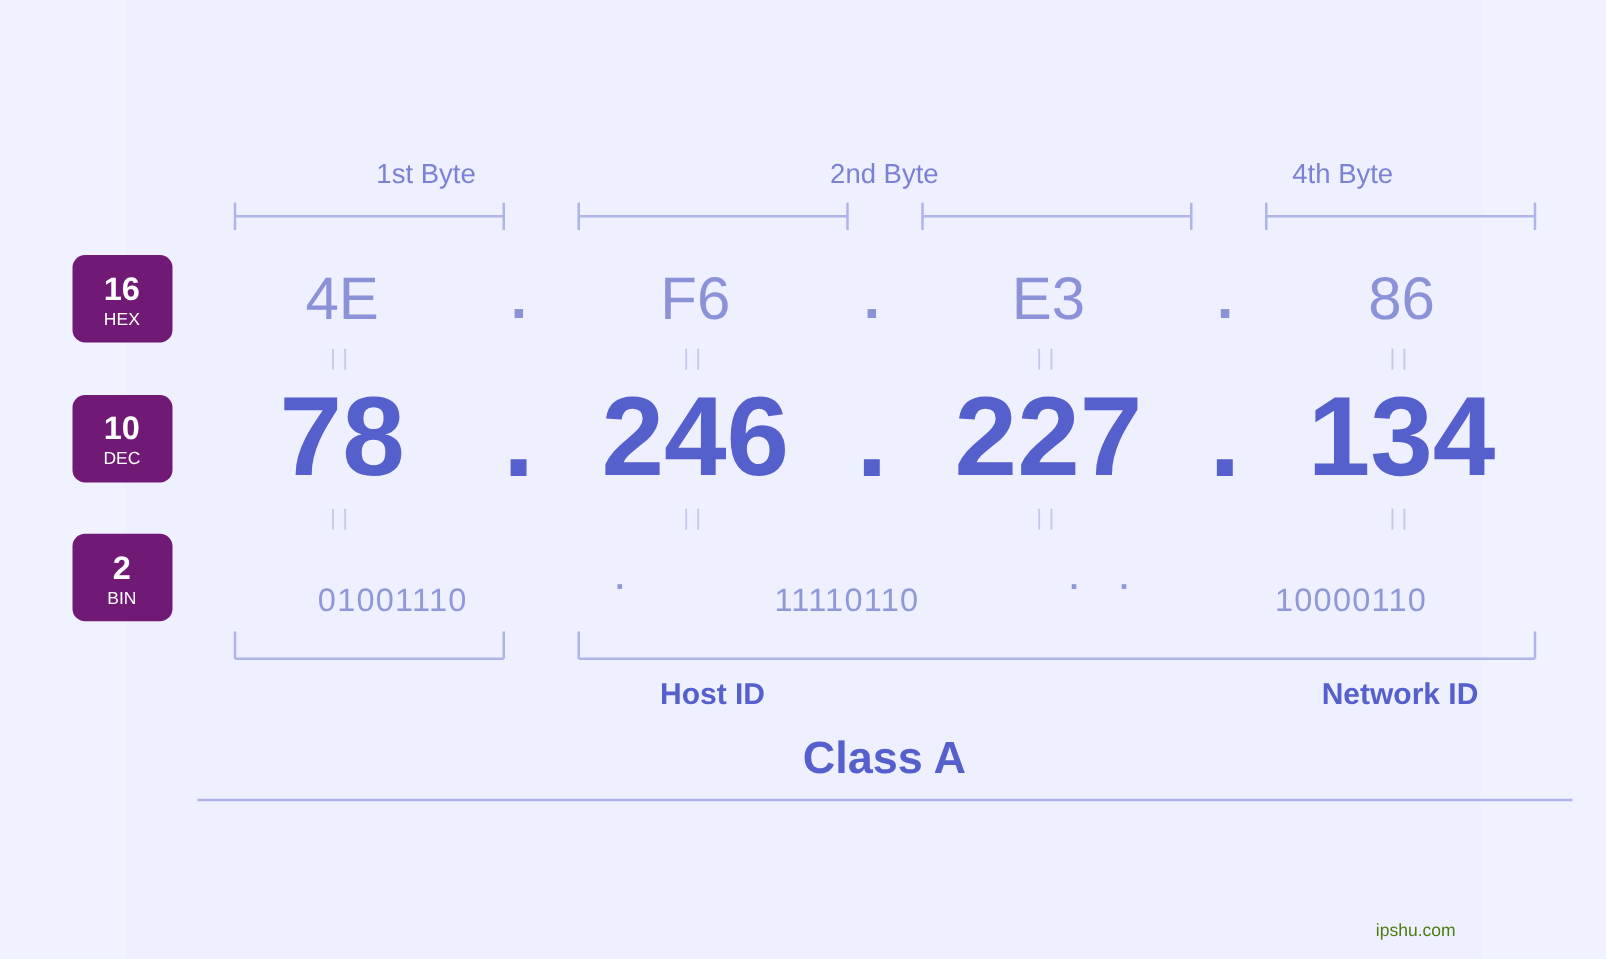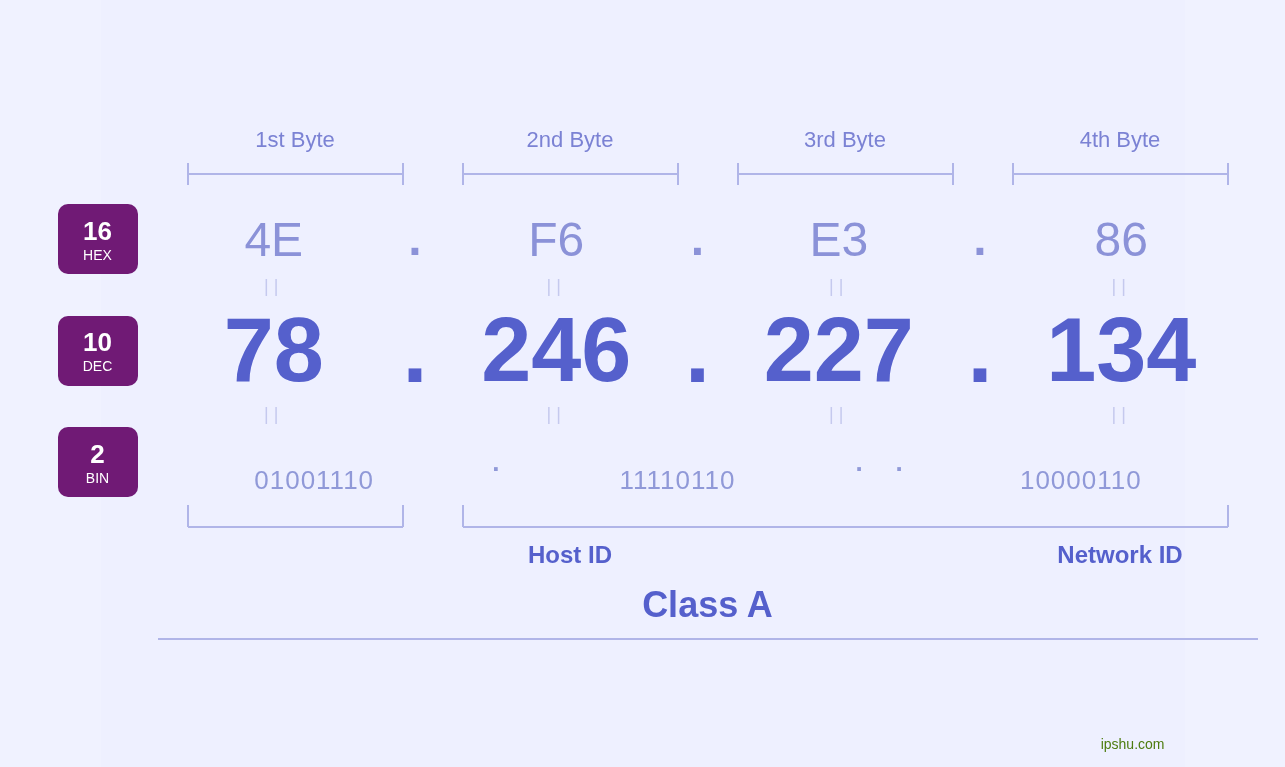--- a/index.html
+++ b/index.html
@@ -119,21 +119,20 @@
     }
   </style>
 </head>
 <body>
 
 <div class="container">
 
   <div class="byte-headers">
     <div class="byte-header">1st Byte</div>
     <div class="byte-header">2nd Byte</div>
-    <div class="byte-header">3rd Byte</div>
     <div class="byte-header">4th Byte</div>
   </div>
 
   <div style="width:1100px; margin-left:130px; margin-bottom:15px;">
     <svg width="1100" height="22">
 
       <line x1="30" y1="11" x2="245" y2="11" stroke="#b0b5e8" stroke-width="2"></line>
       <line x1="30" y1="0" x2="30" y2="22" stroke="#b0b5e8" stroke-width="2"></line>
       <line x1="245" y1="0" x2="245" y2="22" stroke="#b0b5e8" stroke-width="2"></line>
 

